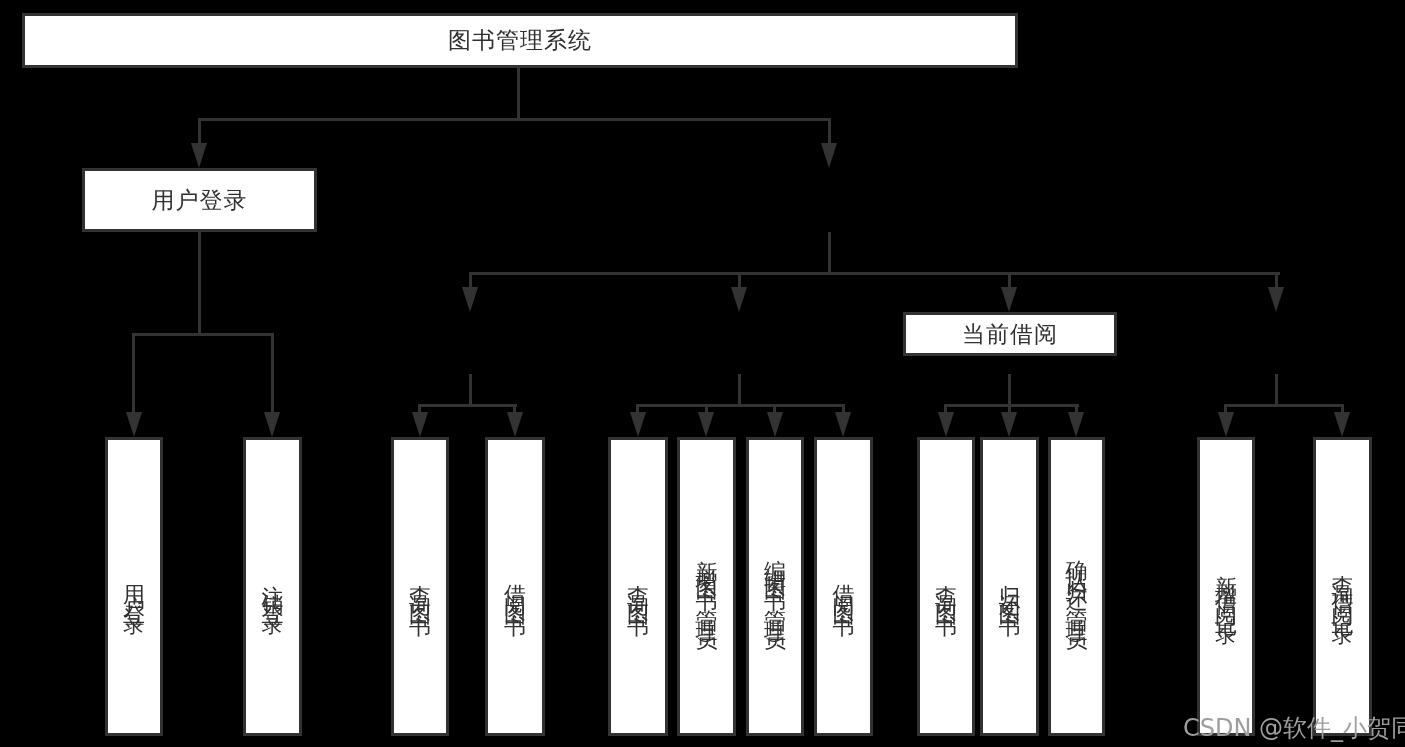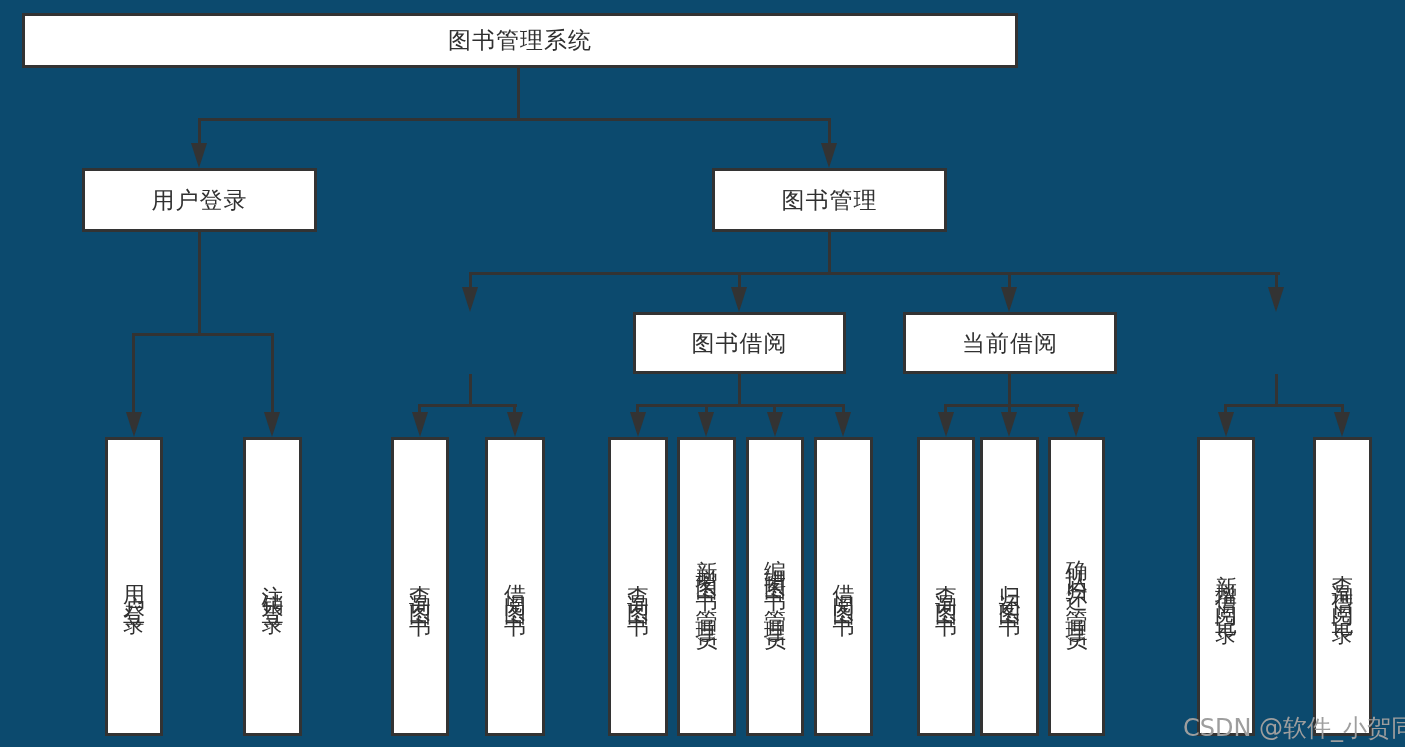--- a/index.html
+++ b/index.html
@@ -1,17 +1,17 @@
 <!DOCTYPE html>
 <html><head>
 <meta charset="utf-8">
 <style>
   html,body{margin:0;padding:0;background:#ffffff;}
   #canvas{
-    position:relative;width:1405px;height:747px;background:#0c4a6e;overflow:hidden;
+    position:relative;width:1405px;height:747px;background:#000000;overflow:hidden;
     font-family:"DejaVu Sans","Liberation Sans",sans-serif;
   }
   .box{
     position:absolute;background:#ffffff;border:3px solid #333333;box-sizing:border-box;
     display:flex;align-items:center;justify-content:center;
     color:#303030;font-size:23px;letter-spacing:1px;z-index:2;
   }
   .vbox{
     writing-mode:vertical-lr;text-orientation:mixed;
     font-size:22px;letter-spacing:10px;line-height:1;
@@ -35,43 +35,41 @@
   <div class="box" style="left:22px;top:13px;width:996px;height:55px;">图书管理系统</div>
 
   <div class="line" style="left:517px;top:68px;width:3px;height:52px;"></div>
   <div class="line" style="left:198px;top:118px;width:633px;height:3px;"></div>
   <div class="line" style="left:198px;top:120px;width:3px;height:23px;"></div>
   <div class="arrow" style="left:191px;top:143px;"></div>
   <div class="line" style="left:828px;top:120px;width:3px;height:23px;"></div>
   <div class="arrow" style="left:821px;top:143px;"></div>
 
   <div class="box" style="left:82px;top:168px;width:235px;height:64px;">用户登录</div>
-  <div class="box" style="left:712px;top:168px;width:235px;height:64px;">图书管理</div>
 
   <div class="line" style="left:198px;top:232px;width:3px;height:104px;"></div>
   <div class="line" style="left:132px;top:333px;width:142px;height:3px;"></div>
   <div class="line" style="left:132px;top:335px;width:3px;height:77px;"></div>
   <div class="arrow" style="left:126px;top:412px;"></div>
   <div class="line" style="left:271px;top:335px;width:3px;height:77px;"></div>
   <div class="arrow" style="left:264px;top:412px;"></div>
 
   <div class="line" style="left:828px;top:232px;width:3px;height:42px;"></div>
   <div class="line" style="left:469px;top:272px;width:811px;height:3px;"></div>
 
   <div class="line" style="left:469px;top:274px;width:3px;height:13px;"></div>
   <div class="arrow" style="left:462px;top:287px;"></div>
   <div class="line" style="left:738px;top:274px;width:3px;height:13px;"></div>
   <div class="arrow" style="left:731px;top:287px;"></div>
   <div class="line" style="left:1008px;top:274px;width:3px;height:13px;"></div>
   <div class="arrow" style="left:1001px;top:287px;"></div>
   <div class="line" style="left:1275px;top:274px;width:3px;height:13px;"></div>
   <div class="arrow" style="left:1268px;top:287px;"></div>
 
-  <div class="box" style="left:633px;top:312px;width:213px;height:62px;">图书借阅</div>
-  <div class="box" style="left:903px;top:312px;width:214px;height:62px;">当前借阅</div>
+  <div class="box" style="left:903px;top:312px;width:214px;height:44px;">当前借阅</div>
 
   <div class="line" style="left:469px;top:374px;width:3px;height:32px;"></div>
   <div class="line" style="left:418px;top:404px;width:99px;height:3px;"></div>
   <div class="line" style="left:418px;top:406px;width:3px;height:6px;"></div>
   <div class="arrow" style="left:412px;top:412px;"></div>
   <div class="line" style="left:513px;top:406px;width:3px;height:6px;"></div>
   <div class="arrow" style="left:507px;top:412px;"></div>
 
   <div class="line" style="left:738px;top:374px;width:3px;height:32px;"></div>
   <div class="line" style="left:636px;top:404px;width:209px;height:3px;"></div>

